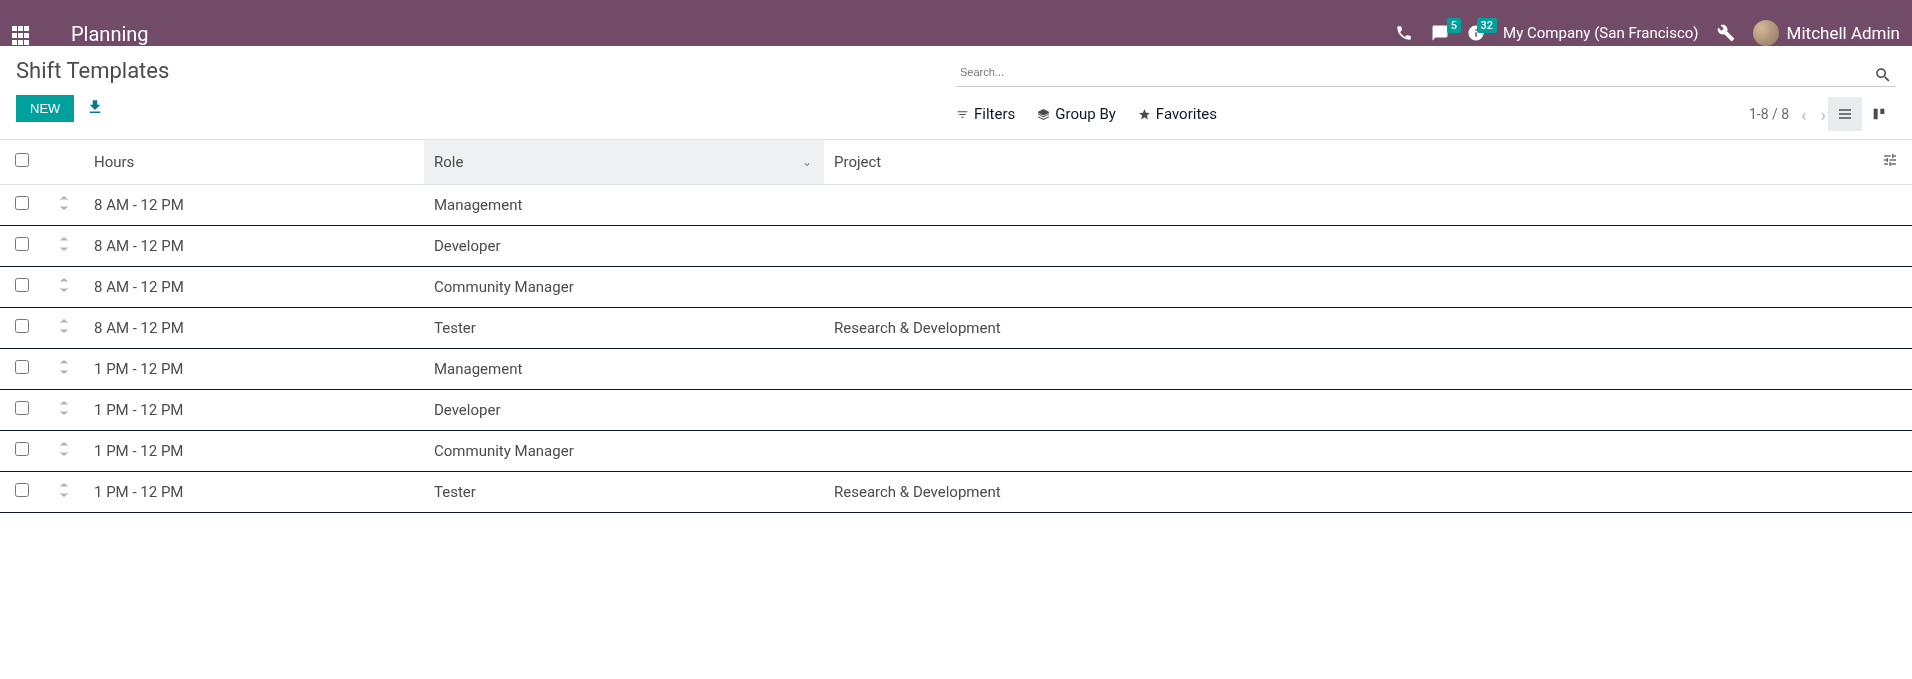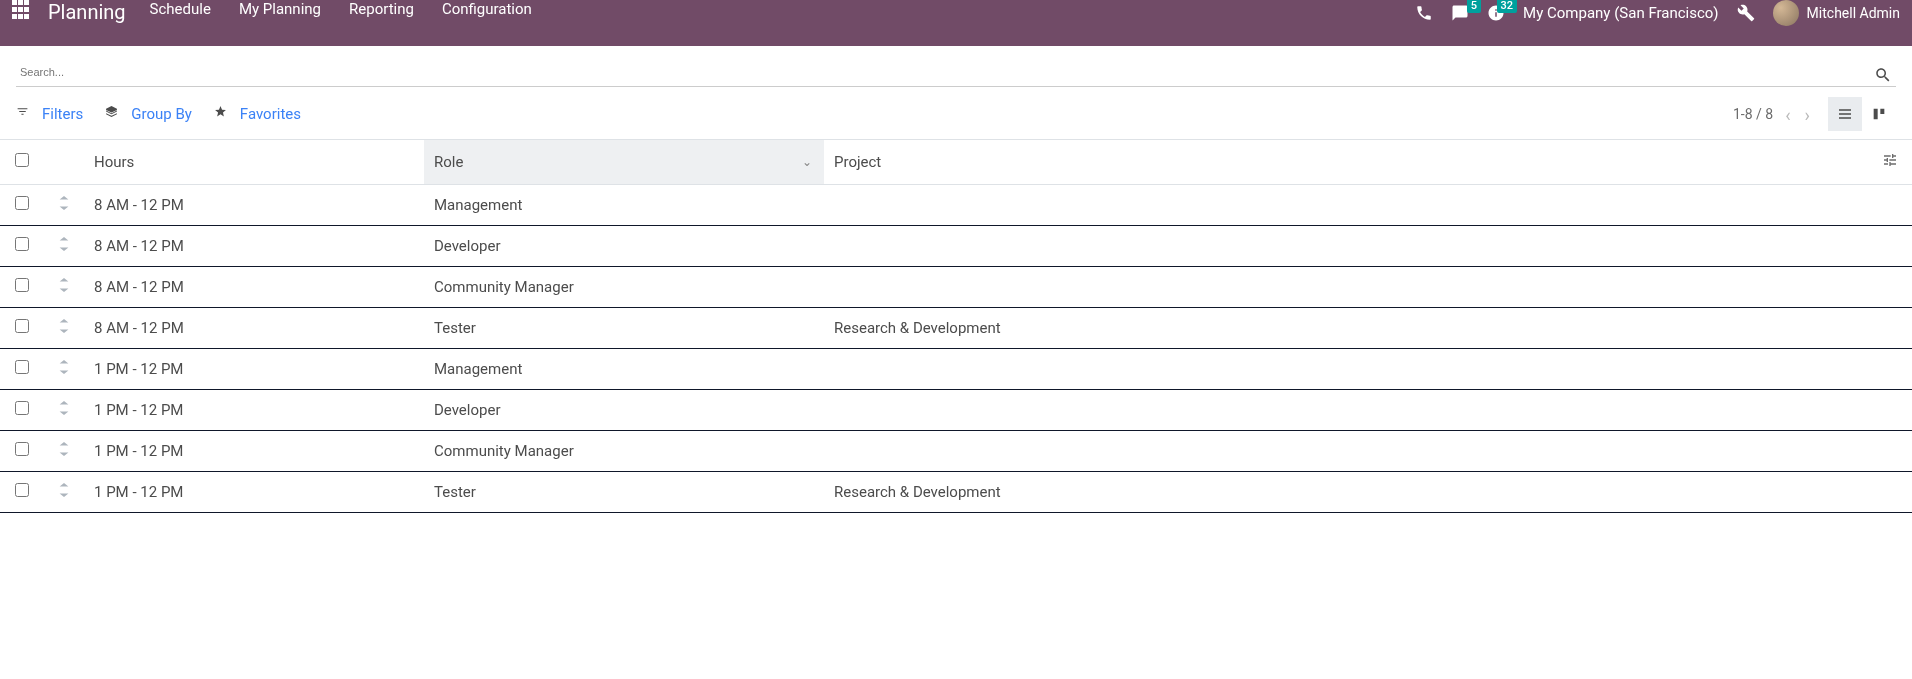--- a/index.html
+++ b/index.html
@@ -1,50 +1,50 @@
 <!DOCTYPE html>
 <html><head>
 <meta charset="utf-8">
 <style>
 * { box-sizing: border-box; margin: 0; padding: 0; }
 body { font-family: -apple-system, BlinkMacSystemFont, "Segoe UI", Roboto, sans-serif; font-size: 14px; color: #4c4c4c; background: #fff; width: 1912px; }
 
 
-.topnav { background: #714b67; height: 46px; display: flex; align-items: flex-start; padding: 0 12px; color: #fff; }
+.topnav { background: #714b67; height: 46px; display: flex; align-items: flex-end; padding: 0 12px; color: #fff; gap: 23px; }
 .topnav .apps-icon { width: 20px; height: 20px; margin-right: 16px; display: flex; flex-wrap: wrap; gap: 1px; cursor: pointer; }
 .topnav .apps-icon span { width: 5px; height: 5px; background: #fff; }
 .topnav .brand { font-size: 20px; font-weight: 400; margin-right: 24px; }
 .topnav .menu { display: flex; gap: 28px; }
 .topnav .menu a { color: #fff; text-decoration: none; font-size: 15px; cursor: pointer; }
 .topnav .spacer { flex: 1; }
 .topnav .right { display: flex; align-items: center; gap: 18px; }
 .topnav .icon-btn { position: relative; cursor: pointer; color: #fff; }
 .topnav svg { fill: #fff; width: 18px; height: 18px; display: block; }
 .badge { position: absolute; top: -6px; right: -12px; background: #00a09d; color: #fff; font-size: 11px; padding: 1px 4px; border-radius: 2px; font-weight: 500; min-width: 14px; text-align: center; }
 .topnav .company { font-size: 15px; cursor: pointer; }
 .topnav .avatar { width: 26px; height: 26px; border-radius: 50%; background: radial-gradient(circle at 30% 30%, #d4b896, #8a7560); display: inline-block; }
-.topnav .user { display: flex; align-items: center; gap: 8px; cursor: pointer; font-size: 14px; }
+.topnav .user { display: flex; align-items: center; gap: 8px; cursor: pointer; font-size: 17px; }
 
 
 .control-panel { padding: 12px 16px 8px; border-bottom: 1px solid #dee2e6; }
 .cp-row1 { display: flex; align-items: flex-start; }
 .cp-left { flex: 1; }
 .cp-title { font-size: 22px; color: #4c4c4c; margin-bottom: 12px; }
 .cp-buttons { display: flex; align-items: center; gap: 12px; }
 .btn-new { background: #00a09d; color: #fff; border: none; padding: 6px 14px; font-size: 13px; font-weight: 500; cursor: pointer; }
 .btn-import { background: none; border: none; cursor: pointer; color: #00a09d; font-size: 16px; }
 .cp-right { flex: 1; display: flex; flex-direction: column; }
 .search-wrap { position: relative; border-bottom: 1px solid #ccc; margin-bottom: 10px; }
 .search-input { width: 100%; border: none; outline: none; padding: 8px 30px 8px 4px; font-size: 11px; background: transparent; }
 .search-icon { position: absolute; right: 4px; top: 8px; color: #4c4c4c; cursor: pointer; }
 .cp-row2 { display: flex; align-items: center; justify-content: space-between; }
 .search-opts { display: flex; gap: 22px; }
-.search-opts .opt { display: flex; gap: 13px; cursor: pointer; color: #3b82f6; font-size: 15px; }
+.search-opts .opt { display: flex; align-items: center; gap: 5px; cursor: pointer; color: #0f172a; font-size: 15px; }
 .search-opts svg { width: 13px; height: 13px; fill: #4c4c4c; }
-.pager-views { display: flex; align-items: center; gap: 16px; }
+.pager-views { display: flex; align-items: center; }
 .pager { display: flex; align-items: center; gap: 10px; color: #6c6c6c; font-size: 14px; }
 .pager .nav-btn { cursor: pointer; color: #bbb; font-size: 18px; padding: 0 2px; }
 .view-btns { display: flex; gap: 0; }
 .view-btn { width: 34px; height: 34px; display: flex; align-items: center; justify-content: center; cursor: pointer; background: #fff; border: 1px solid transparent; }
 .view-btn.active { background: #e9ecef; }
 .view-btn svg { width: 16px; height: 16px; fill: #4c4c4c; }
 
 
 .table { width: 100%; border-collapse: collapse; }
 .table th { text-align: left; font-weight: 400; padding: 12px 10px; border-bottom: 1px solid #dee2e6; font-size: 15px; color: #4c4c4c; background: #fff; position: relative; }
@@ -69,26 +69,20 @@
       <span></span>
       <span></span>
       <span></span>
       <span></span>
       <span></span>
       <span></span>
       <span></span>
       <span></span>
   </div>
   <div class="brand">Planning</div>
-  <div class="menu">
-    <a>Schedule</a>
-    <a>My Planning</a>
-    <a>Reporting</a>
-    <a>Configuration</a>
-  </div>
   <div class="spacer"></div>
   <div class="right">
     <div class="icon-btn">
       <svg viewBox="0 0 24 24">
           <path d="M20 15.5c-1.2 0-2.4-.2-3.5-.6-.3-.1-.7 0-1 .2l-2.2 2.2c-2.8-1.4-5.1-3.7-6.5-6.5l2.2-2.2c.3-.3.4-.7.2-1-.4-1.1-.6-2.3-.6-3.5 0-.6-.4-1-1-1H4c-.6 0-1 .4-1 1 0 9.4 7.6 17 17 17 .6 0 1-.4 1-1v-3.5c0-.6-.4-1-1-1z"></path>
         </svg>
     </div>
     <div class="icon-btn">
       <svg viewBox="0 0 24 24">
           <path d="M20 2H4c-1.1 0-2 .9-2 2v18l4-4h14c1.1 0 2-.9 2-2V4c0-1.1-.9-2-2-2z"></path>
@@ -109,20 +103,31 @@
     </div>
     <div class="user">
       <span class="avatar"></span>
       <span>Mitchell Admin</span>
     </div>
   </div>
 </div>
 
 <div class="control-panel">
   <div class="cp-row1">
+    <div class="cp-left">
+      <div class="cp-title">Shift Templates</div>
+      <div class="cp-buttons">
+        <button class="btn-new">NEW</button>
+        <button class="btn-import">
+          <svg viewBox="0 0 24 24" width="18" height="18" fill="#017e84">
+              <path d="M19 9h-4V3H9v6H5l7 7 7-7zM5 18v2h14v-2H5z"></path>
+            </svg>
+        </button>
+      </div>
+    </div>
     <div class="cp-right">
       <div class="search-wrap">
         <input class="search-input" type="text" placeholder="Search..." style="">
         <span class="search-icon">
           <svg viewBox="0 0 24 24" width="18" height="18" fill="#4c4c4c">
               <path d="M15.5 14h-.8l-.3-.3c1-1.1 1.6-2.6 1.6-4.2C16 5.9 13.1 3 9.5 3S3 5.9 3 9.5 5.9 16 9.5 16c1.6 0 3.1-.6 4.2-1.6l.3.3v.8l5 5 1.5-1.5-5-5zm-6 0C7 14 5 12 5 9.5S7 5 9.5 5 14 7 14 9.5 12 14 9.5 14z"></path>
             </svg>
         </span>
       </div>
       <div class="cp-row2">

